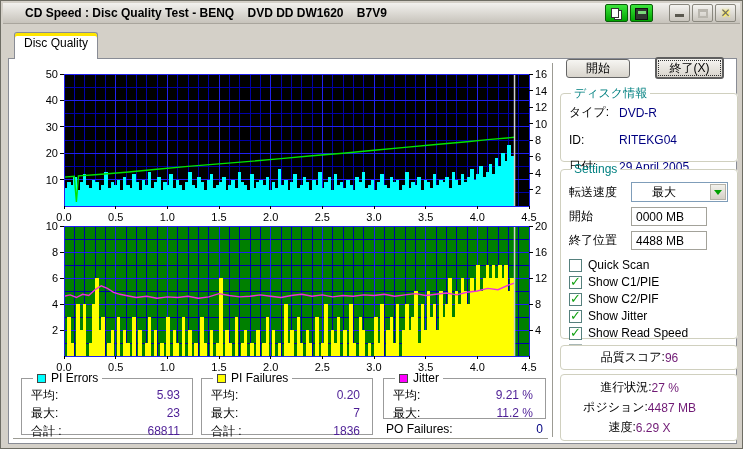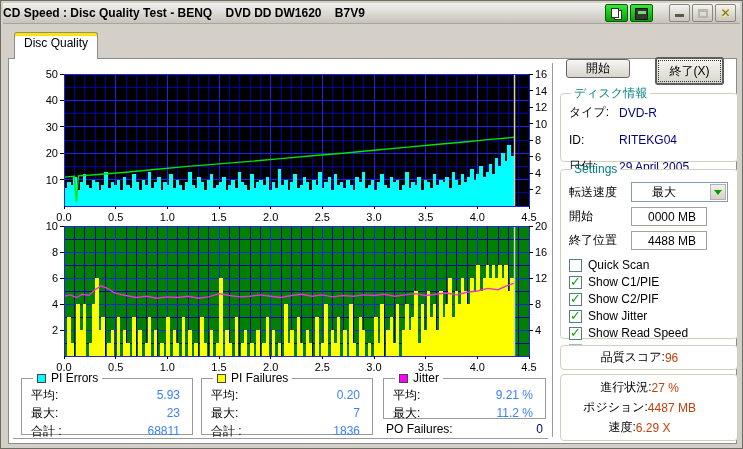--- a/index.html
+++ b/index.html
@@ -4,21 +4,21 @@
 <style>
   * { box-sizing: border-box; margin: 0; padding: 0; }
   html,body { background:#808080; }
   body { font-family: "Liberation Sans", "DejaVu Sans", sans-serif; font-size: 12px; color:#000; }
   .window { position:relative; width:743px; height:449px; background:#D4D0C8;
             border:1px solid #6E6D64; overflow:hidden; }
   
   .titlebar { position:absolute; left:2px; top:2px; right:2px; height:21px;
               background:linear-gradient(#F2F1EE,#C7C3BB); border-bottom:1px solid #A9A59D;
               display:flex; align-items:center; }
-  .title-text { font-weight:bold; font-size:12px; white-space:pre; }
+  .title-text { margin-left:22px; font-weight:bold; font-size:12px; white-space:pre; }
   .tb-buttons { position:absolute; right:4px; top:1px; height:18px; display:flex; gap:2px; align-items:center; }
   .tb-green { width:23px; height:18px; border:1px solid #0A5A0A; border-radius:2px;
               background:linear-gradient(#3CE43C,#00A400); position:relative; cursor:pointer; }
   .tb-green .page1 { position:absolute; left:5px; top:3px; width:8px; height:10px; background:#FFF; border:1px solid #333; }
   .tb-green .page2 { position:absolute; left:8px; top:5px; width:8px; height:10px; background:#FFF; border:1px solid #333; }
   .tb-green .disk  { position:absolute; left:4px; top:3px; width:13px; height:12px; background:#303830; border:1px solid #111; }
   .tb-green .disk i{ position:absolute; left:2px; top:2px; width:8px; height:3px; background:#7AD87A; }
   .tb-spacer { width:12px; }
   .tb-btn { width:21px; height:18px; border:1px solid #8A887F; border-radius:2px;
             background:linear-gradient(#F5F4F1,#C9C5BD); position:relative; cursor:pointer;
@@ -39,21 +39,21 @@
   .groove-v { position:absolute; left:551px; top:62px; width:2px; height:374px; z-index:2;
               border-left:1px solid #9C9B94; border-right:1px solid #FFF; }
   .groove-h { position:absolute; left:12px; top:437px; width:535px; height:2px; z-index:2;
               border-top:1px solid #9C9B94; border-bottom:1px solid #FFF; }
   
   fieldset { min-width:0; }
   .legendbox { position:absolute; z-index:2; border:1px solid #9B9B9B; background:#FFF; padding:1px 12px 2px 9px; }
   .legendbox legend { display:flex; align-items:center; gap:5px; padding:0 4px; margin-left:2px; font-size:12px; }
   .swatch { width:9px; height:9px; border:1px solid #444; display:inline-block; }
   .statrow { display:flex; justify-content:space-between; height:18px; align-items:center; }
-  .statrow .val { color:#3b82f6; }
+  .statrow .val { color:#4c1d95; }
   .po-row { position:absolute; z-index:2; display:flex; justify-content:space-between; align-items:center; }
   .po-row .val { color:#000080; }
   
   .xp-group { position:absolute; z-index:2; border:1px solid #D0D0BF; border-radius:4px;
               background:#FFF; padding:0 0 0 8px; }
   .xp-group legend { color:#008080; padding:0 3px; margin-left:2px; font-size:12px; }
   .infogrid { display:grid; grid-template-columns:50px auto; row-gap:8px; padding-top:1px; }
   .infogrid .lbl { height:19px; display:flex; align-items:center; }
   .infogrid .val { height:19px; display:flex; align-items:center; color:#000080; }
   .btn { position:absolute; z-index:2; background:linear-gradient(#F6F5F2,#D9D5CD);
@@ -63,31 +63,31 @@
   .setrow { display:flex; align-items:center; margin-top:5px; }
   .setrow .lbl { width:62px; }
   .combo { width:97px; height:20px; border:1px solid #7F9DB9; background:#FFF; position:relative;
            display:flex; align-items:center; padding-left:20px; cursor:pointer; }
   .combo .arrowbtn { position:absolute; right:1px; top:1px; bottom:1px; width:16px;
                      background:linear-gradient(#F2F1EC,#D4D0C6); border:1px solid #B5B2A8;
                      display:flex; align-items:center; justify-content:center; }
   .combo .arrow { width:0; height:0; border-left:4px solid transparent; border-right:4px solid transparent;
                   border-top:5px solid #00A000; }
   .tinput { width:76px; height:19px; border:1px solid #A3A29A; background:#FFF;
-            display:flex; align-items:center; padding-left:16px; }
+            display:flex; align-items:center; padding-left:4px; }
   .cbrow { display:flex; align-items:center; height:16px; margin-top:1px; cursor:pointer; }
   .cbbox { width:13px; height:13px; border:1px solid #55807D; background:#FFF; margin-right:6px;
            position:relative; flex:none; }
   .cbbox .chk { position:absolute; left:0px; top:-3px; font-family:"DejaVu Sans",sans-serif;
                 font-weight:bold; font-size:13px; color:#12A112; }
   .cbrow.disabled .cbbox { background:#EDEDE6; border-color:#A9B8B6; }
   .cbrow.disabled .chk { color:#9C9B94; }
   .cbrow.disabled .cblabel { color:#9C9B94; }
   .flatrow { display:flex; justify-content:center; align-items:center; }
-  .flatrow .val { color:#c2410c; }
+  .flatrow .val { color:#701a75; }
 </style>
 </head>
 <body>
 
 <div class="window">
 
   <div class="titlebar">
     <span class="title-text">CD Speed : Disc Quality Test - BENQ    DVD DD DW1620    B7V9</span>
     <div class="tb-buttons">
       <div class="tb-green">
@@ -627,21 +627,21 @@
   </fieldset>
 
   <div class="po-row" style="left:385px;top:420px;width:157px;height:16px;">
     <span>PO Failures:</span>
     <span class="val">0</span>
   </div>
 
   <div class="btn" style="left:565px;top:58px;width:64px;height:19px;">
     <span>開始</span>
   </div>
-  <div class="btn btn-default" style="left:654px;top:56px;width:69px;height:28px;">
+  <div class="btn btn-default" style="left:654px;top:56px;width:69px;height:22px;">
     <span>終了(X)</span>
   </div>
 
   <fieldset class="xp-group" style="left:559px;top:84px;width:178px;height:77px;">
     <legend>ディスク情報</legend>
     <div class="infogrid">
       <span class="lbl">タイプ:</span>
         <span class="val">DVD-R</span>
       <span class="lbl">ID:</span>
         <span class="val">RITEKG04</span>

